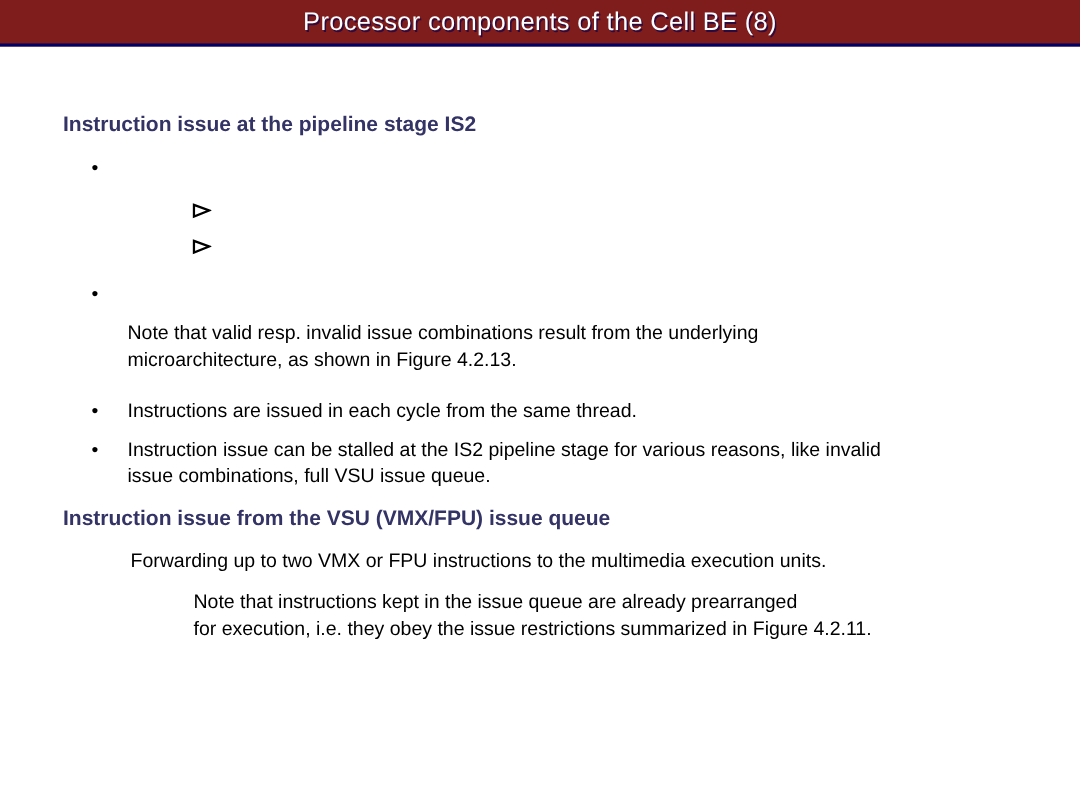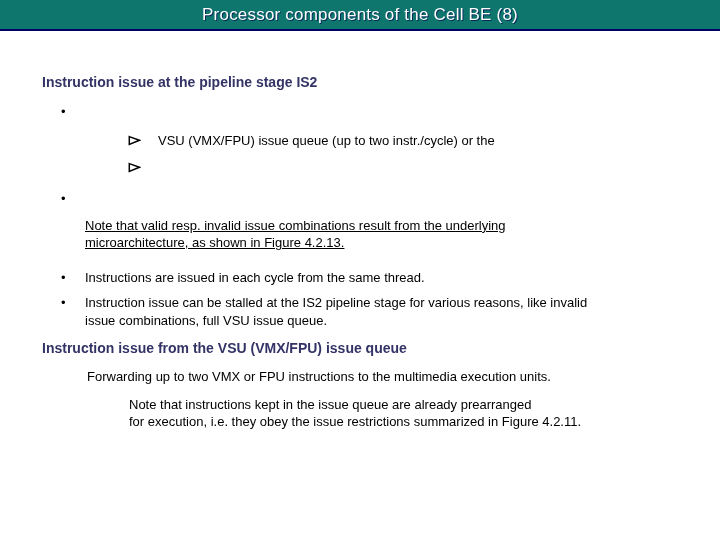--- a/index.html
+++ b/index.html
@@ -14,21 +14,21 @@
     background: #ffffff;
     overflow: hidden;
     font-family: "Liberation Sans", "DejaVu Sans", sans-serif;
     color: #000000;
   }
   
   .title-bar {
     box-sizing: border-box;
     width: 720px;
     height: 31px;
-    background: #0f766e;
+    background: #7f1d1d;
     border-bottom: 2px solid #000066;
     display: flex;
     align-items: center;
     justify-content: center;
   }
   .title-bar .title-text {
     color: #ffffff;
     font-size: 17px;
     font-weight: 400;
     letter-spacing: 0.2px;
@@ -73,21 +73,21 @@
   }
   .row.level2 .marker {
     flex: none;
     width: 30px;
     padding-top: 3px;
   }
   .mt12 { margin-top: 12px; }
   .mt11 { margin-top: 11px; }
   .mt10 { margin-top: 10px; }
   .mt17 { margin-top: 17px; }
-  .mt9  { margin-top: 9px; text-decoration: underline; }
+  .mt9  { margin-top: 9px; }
   .mt8  { margin-top: 8px; }
 
   .indent-note1 { margin-left: 43px; }
   .indent-body2 { margin-left: 45px; }
   .indent-note2 { margin-left: 87px; }
 
   .arrow-svg { display: block; }
 </style>
 </head>
 <body>
@@ -105,21 +105,20 @@
     <div class="row level1 mt12">
       <span class="marker">•</span>
     </div>
 
     <div class="row level2 mt11">
       <span class="marker">
         <svg class="arrow-svg" width="13" height="11" viewBox="0 0 13 11" aria-hidden="true">
           <path d="M1.3 1.6 L11.4 5.3 L1.3 9.4 Z" fill="none" stroke="#000000" stroke-width="1.5" stroke-linejoin="miter"></path>
         </svg>
       </span>
-      <p>VSU (VMX/FPU) issue queue (up to two instr./cycle) or the</p>
     </div>
 
     <div class="row level2 mt10">
       <span class="marker">
         <svg class="arrow-svg" width="13" height="11" viewBox="0 0 13 11" aria-hidden="true">
           <path d="M1.3 1.6 L11.4 5.3 L1.3 9.4 Z" fill="none" stroke="#000000" stroke-width="1.5" stroke-linejoin="miter"></path>
         </svg>
       </span>
     </div>
 

